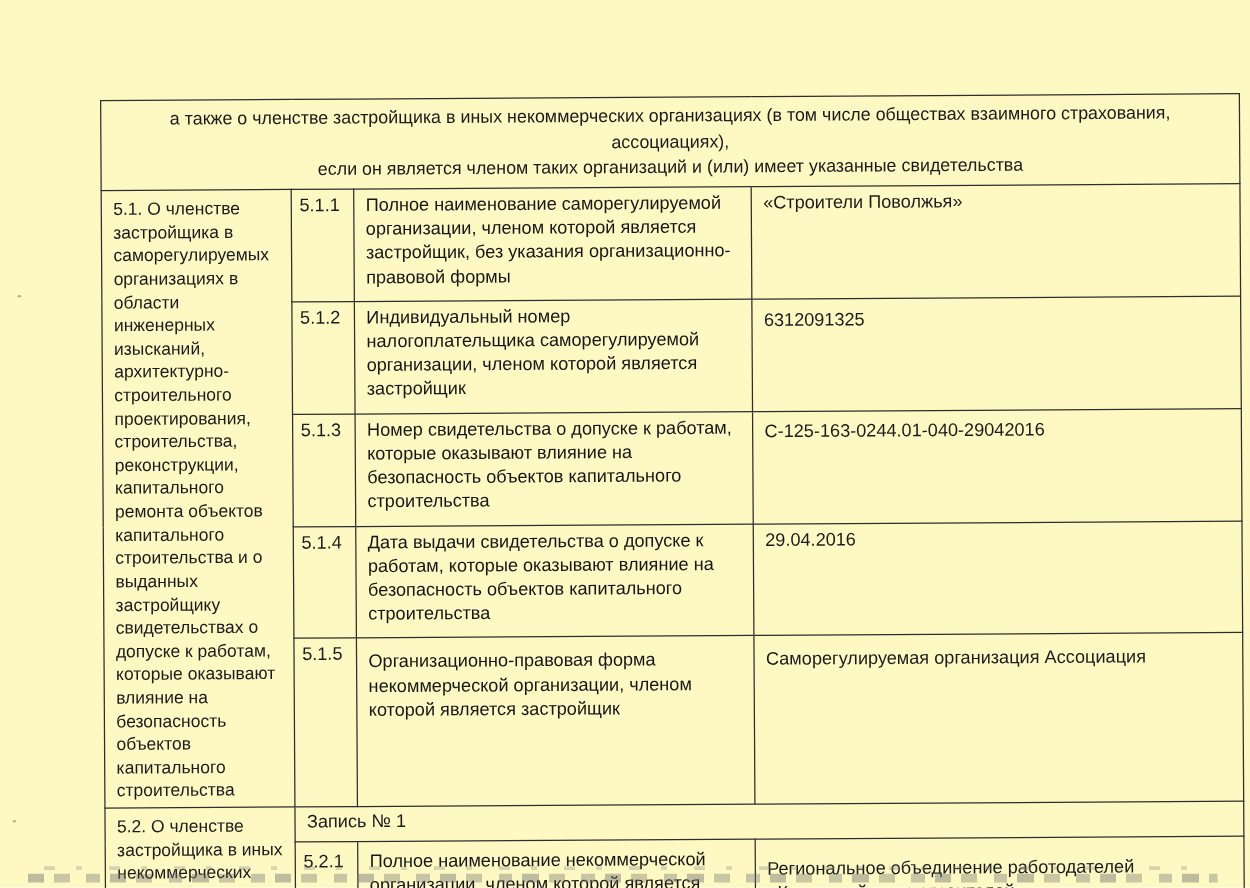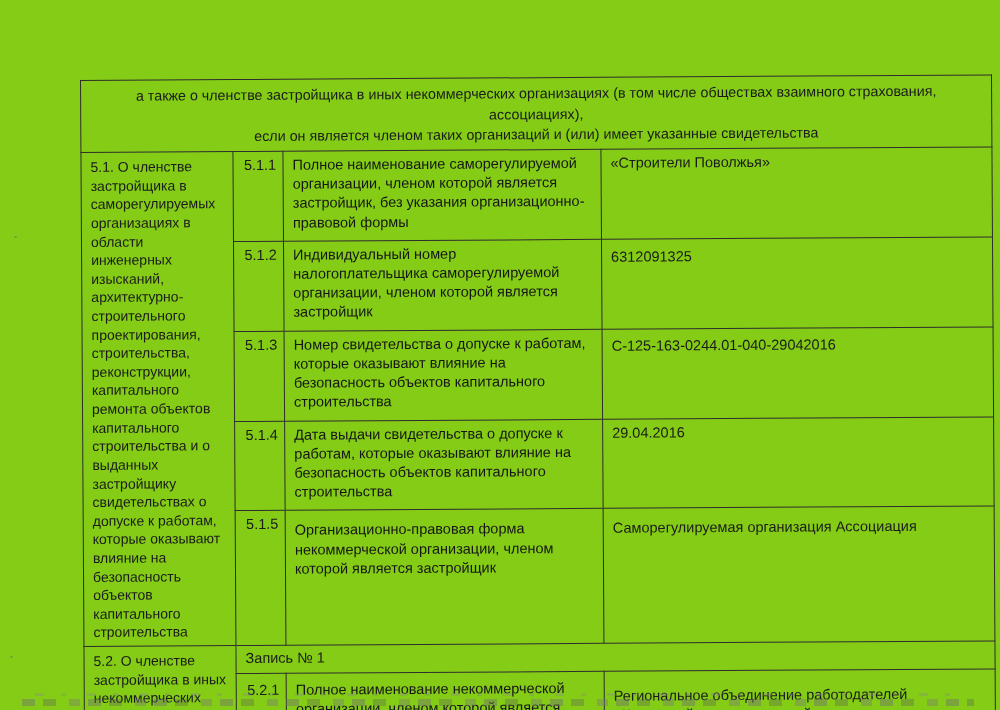--- a/index.html
+++ b/index.html
@@ -7,21 +7,21 @@
     padding: 0;
     width: 1000px;
     height: 710px;
     background: #ffffff;
     font-family: "Liberation Sans", sans-serif;
     overflow: hidden;
   }
   .page {
     position: absolute;
     inset: 0;
-    background: #84cc16;
+    background: #fef9c3;
   }
   table.doc-table {
     position: absolute;
     left: 80px;
     top: 80px;
     width: 911px;
     border-collapse: collapse;
     table-layout: fixed;
     transform: rotate(-0.35deg);
     transform-origin: left top;
@@ -43,21 +43,20 @@
   }
   td.cat-cell {
     font-size: 14px;
     line-height: 1.33;
     padding-top: 5px;
   }
   td.num-cell {
     font-size: 14.5px;
     padding-left: 6px;
     padding-right: 2px;
-    text-align: center;
   }
   td.desc-cell {
     color: #161616;
   }
   td.value-cell {
     color: #1b1b1b;
   }
   td.record-cell {
     padding-top: 3px;
     padding-bottom: 2px;

